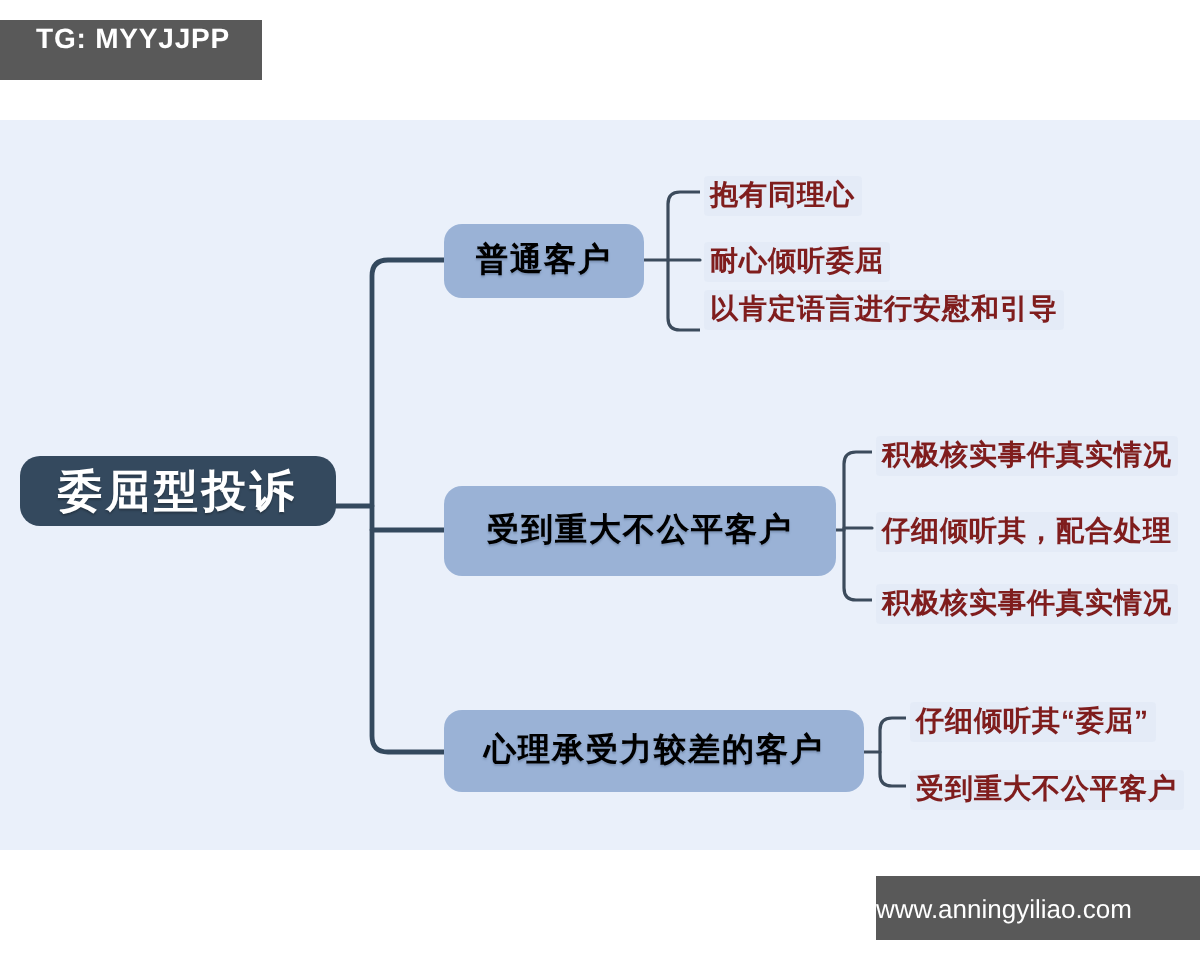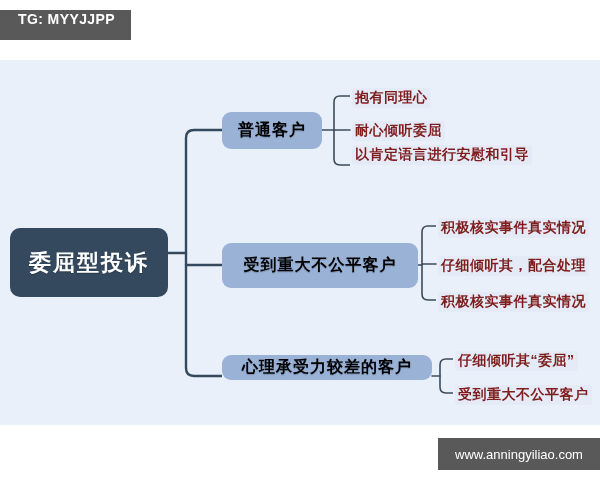--- a/index.html
+++ b/index.html
@@ -49,21 +49,21 @@
     display: flex;
     align-items: center;
     justify-content: center;
     white-space: nowrap;
   }
 
   #root-node {
     left: 10px;
     top: 168px;
     width: 158px;
-    height: 69px;
+    height: 35px;
     background: #34495e;
     border-radius: 10px;
     color: #ffffff;
     font-size: 22px;
     font-weight: bold;
     letter-spacing: 2px;
     text-shadow: 0 1px 1px rgba(0,0,0,0.25);
   }
 
   .branch-node {
@@ -85,21 +85,21 @@
   #branch-node-1 {
     left: 222px;
     top: 183px;
     width: 196px;
     height: 45px;
   }
   #branch-node-2 {
     left: 222px;
     top: 295px;
     width: 210px;
-    height: 25px;
+    height: 41px;
   }
 
   
   .leaf {
     position: absolute;
     color: #7f1d1d;
     font-size: 14px;
     font-weight: bold;
     white-space: nowrap;
     background: rgba(226,233,245,0.75);
@@ -135,21 +135,20 @@
     position: absolute;
     left: 438px;
     top: 438px;
     width: 162px;
     height: 32px;
     background: #595959;
     color: #ffffff;
     font-size: 13px;
     display: flex;
     align-items: center;
-    justify-content: center;
     box-sizing: border-box;
   }
 </style>
 </head>
 <body>
 
 <div id="tg-badge">
   <span>TG: MYYJJPP</span>
 </div>
 

